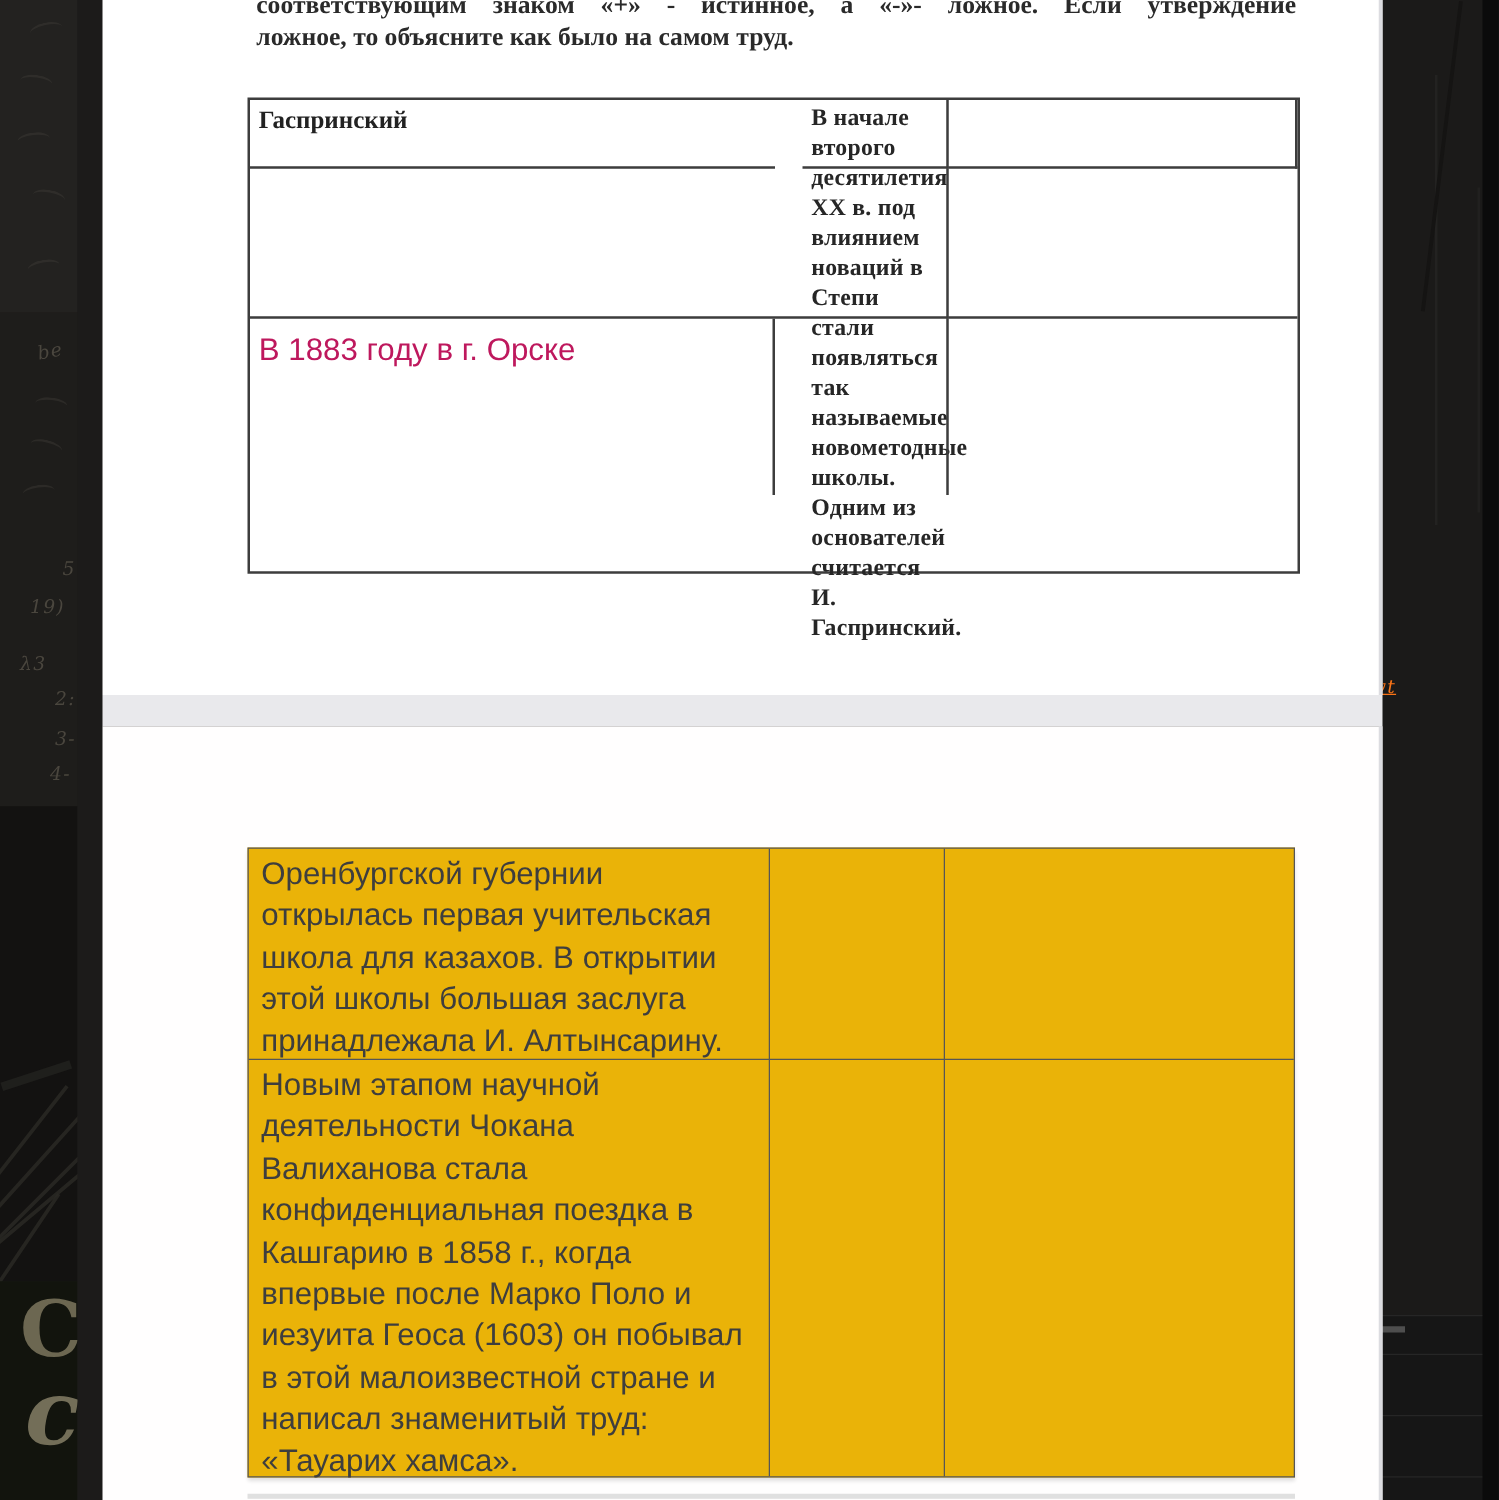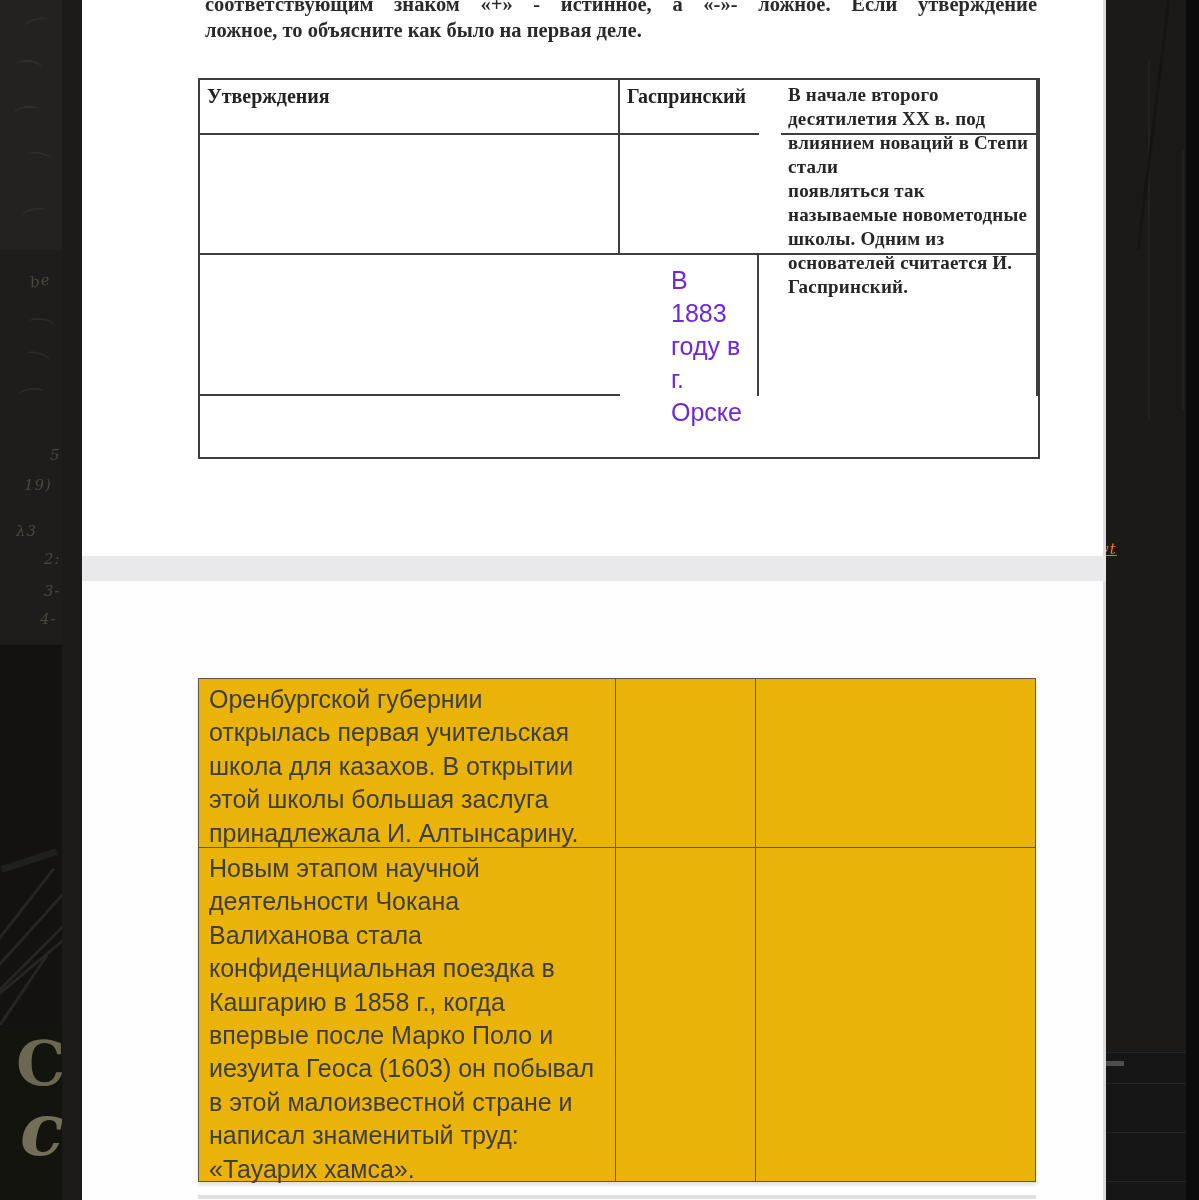--- a/index.html
+++ b/index.html
@@ -45,21 +45,21 @@
   
   .t1{position:absolute;left:116px;top:78px;display:grid;
       grid-template-columns:420px 139px 279px;
       grid-template-rows:55px 120px 141px 61px;
       border:2px solid #3d3d3d;background:#fff;}
   .t1 .cell{box-sizing:border-box;padding:3px 7px;white-space:pre-line;}
   .t1 .br{border-right:2px solid #3d3d3d;}
   .t1 .bb{border-bottom:2px solid #3d3d3d;}
   .t1 .hdr{font:700 20px/26px "Liberation Serif",serif;color:#222;}
   .t1 .serif{font:700 19px/24px "Liberation Serif",serif;color:#262626;letter-spacing:.2px;margin-left:22px;}
-  .t1 .sans{font:400 25px/33px "Liberation Sans",sans-serif;color:#6d28d9;padding-top:9px;margin-left:44px;}
+  .t1 .sans{font:400 25px/33px "Liberation Sans",sans-serif;color:#be185d;padding-top:9px;}
 
   
   .t2{position:absolute;left:116px;top:97px;display:grid;
       grid-template-columns:417px 140px 279px;
       grid-template-rows:169px 333px;
       border:1.5px solid #565656;background:#eab308;
       box-shadow:0 3px 3px rgba(0,0,0,.12);}
   .t2 .cell{box-sizing:border-box;padding:4px 10px;white-space:pre-line;
             font:400 25px/33.4px "Liberation Sans",sans-serif;color:#3e3e3e;}
   .t2 .br{border-right:1.5px solid #565656;}
@@ -119,25 +119,24 @@
       <div class="minidash"></div>
     </div>
     <div class="blackbar"></div>
   </div>
 
   <div class="doc">
 
     <div class="page page1">
       <div class="intro">
         <div class="l1">соответствующим знаком «+» - истинное, а «-»- ложное. Если утверждение</div>
-        <div class="l2">ложное, то объясните как было на первая деле.</div>
+        <div class="l2">ложное, то объясните как было на самом труд.</div>
       </div>
 
       <div class="t1">
-        <div class="cell hdr br bb">Утверждения</div>
         <div class="cell hdr bb">Гаспринский</div>
 
         <div class="cell serif br bb">В начале второго десятилетия XX в. под
 влиянием новаций в Степи стали
 появляться так называемые новометодные
 школы. Одним из основателей считается И.
 Гаспринский.</div>
         <div class="cell br bb"></div>
         <div class="cell bb"></div>
 

